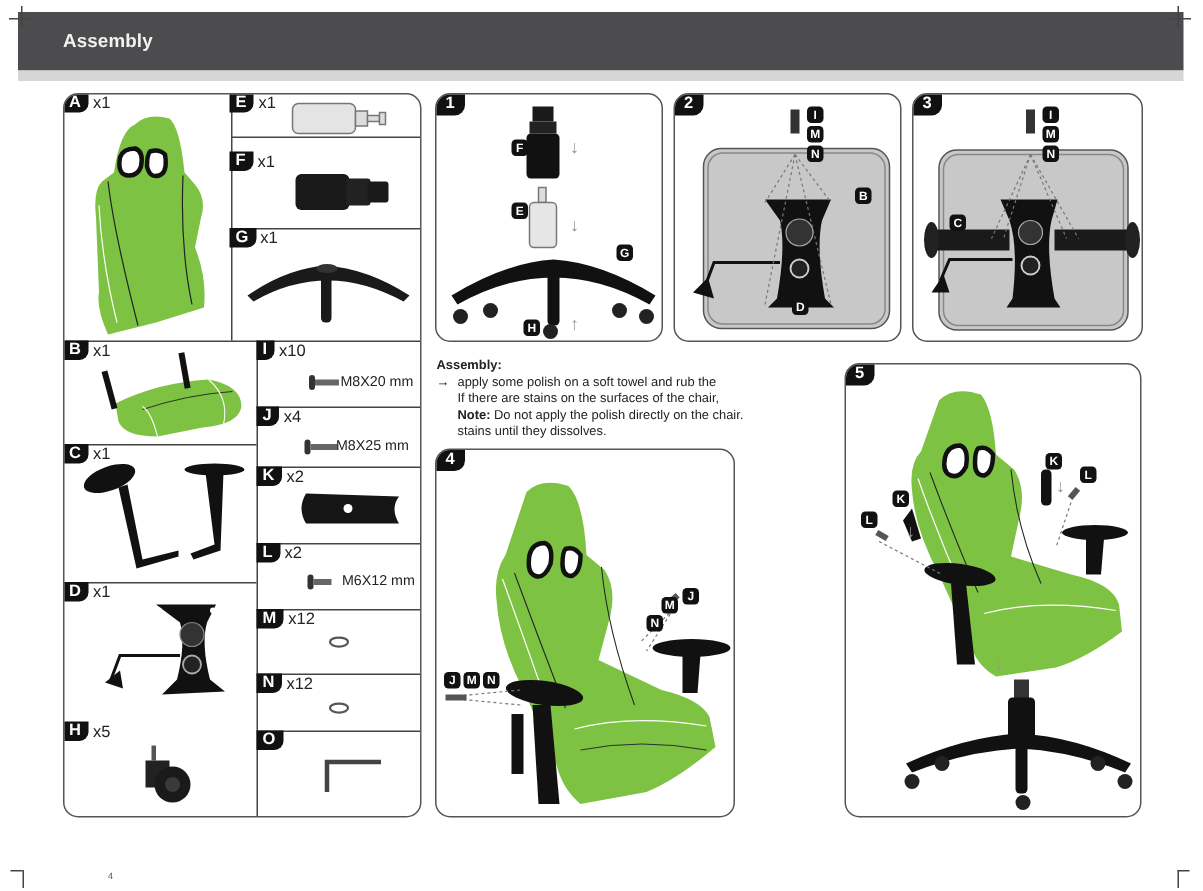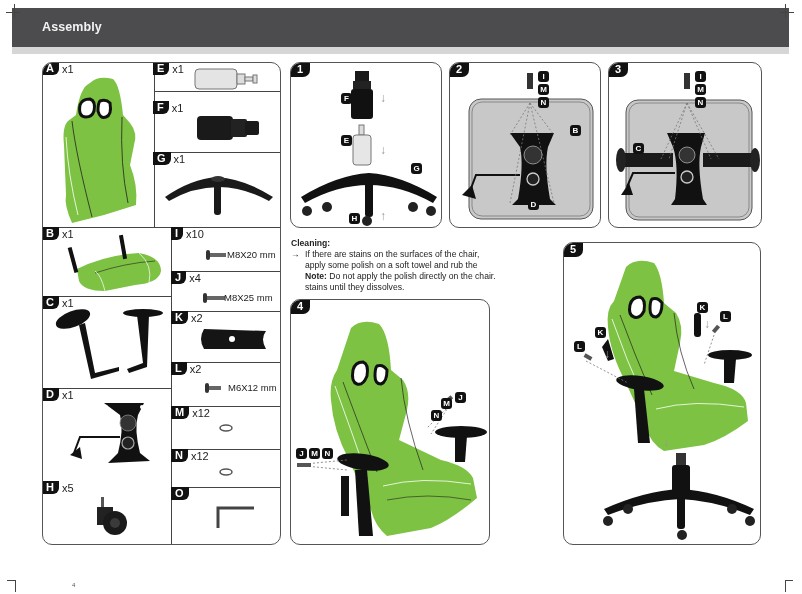--- a/index.html
+++ b/index.html
@@ -299,26 +299,26 @@
     </g>
     <rect x="75" y="10" width="6" height="16" fill="#333"></rect>
   </svg>
   <span class="mini mini-abs" style="left:86px;top:8px">I</span>
   <span class="mini mini-abs" style="left:86px;top:21px">M</span>
   <span class="mini mini-abs" style="left:86px;top:34px">N</span>
   <span class="mini mini-abs" style="left:24px;top:80px">C</span>
 </div>
 
 <div class="cleaning">
-  <div class="title">Cleaning:</div>
+  <div class="title">Assembly:</div>
   <div class="row">
     <span class="arr">→</span>
     <div>
+      <div>apply some polish on a soft towel and rub the</div>
       <div>If there are stains on the surfaces of the chair,</div>
-      <div>apply some polish on a soft towel and rub the</div>
       <div><b>Note:</b><span> Do not apply the polish directly on the chair.</span></div>
       <div>stains until they dissolves.</div>
     </div>
   </div>
 </div>
 
 <div class="panel" style="left:290px;top:299px;width:200px;height:246px;">
   <span class="step-num">4</span>
   <svg style="left:0;top:0" width="200" height="246" viewBox="0 0 200 246">
     <path d="M60 28 Q70 18 88 24 Q98 34 100 70 L112 80 Q120 92 116 110 L108 140 L150 160 Q176 166 182 178 L186 198 Q160 220 140 228 L96 236 Q84 226 80 210 L58 160 Q42 130 40 100 Q38 82 46 70 Z" fill="#7dc242"></path>

